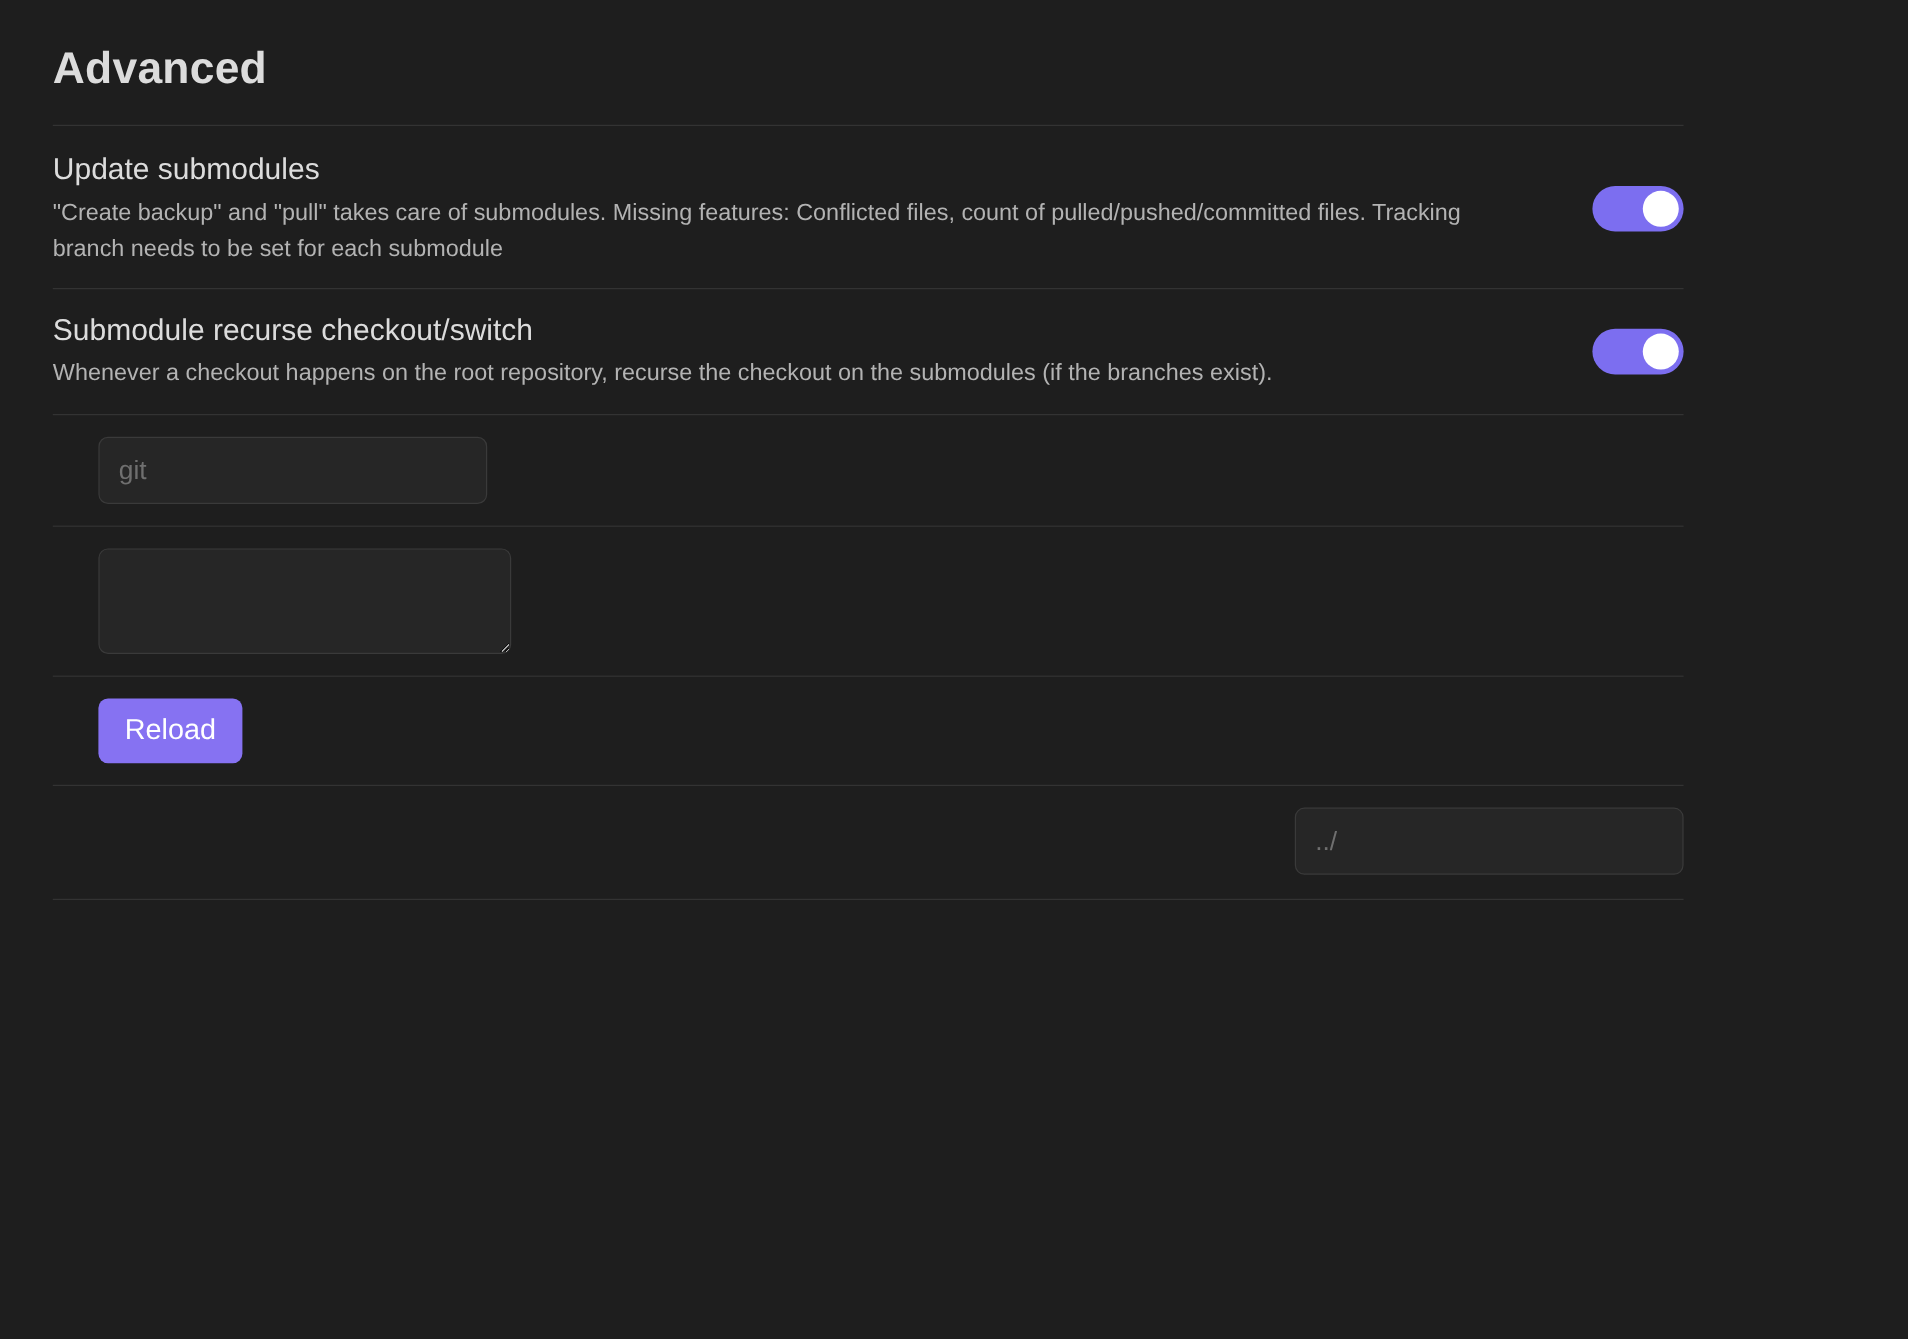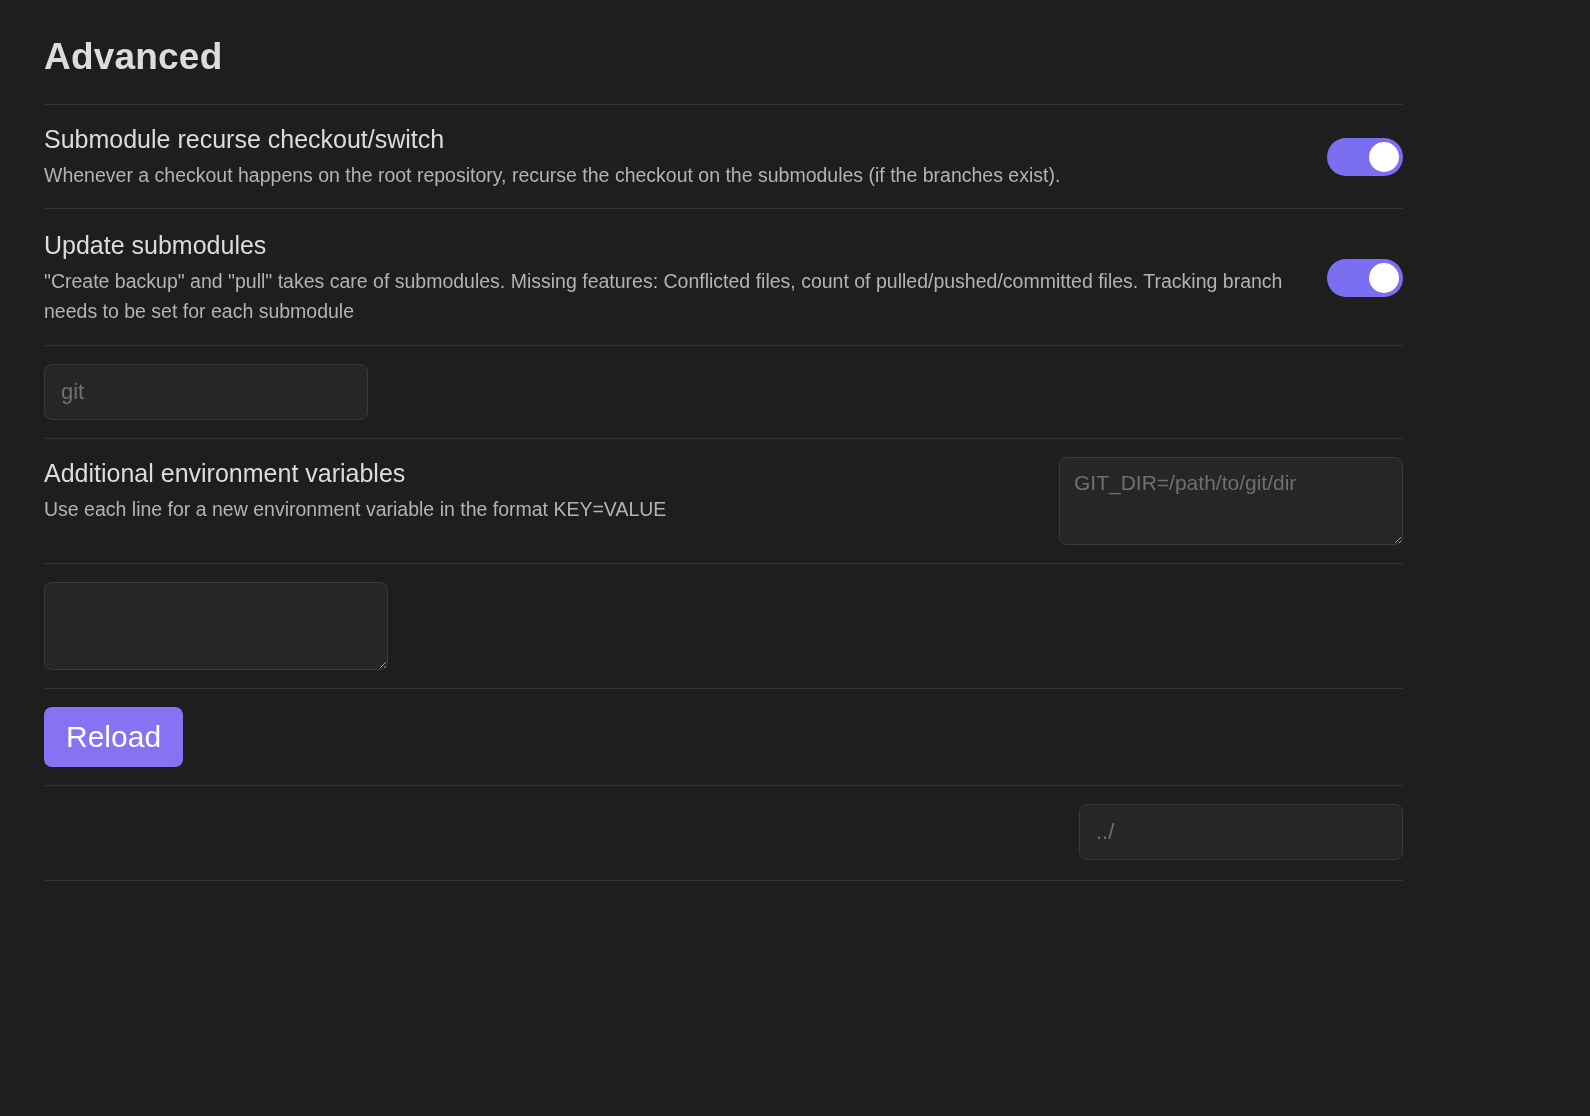--- a/index.html
+++ b/index.html
@@ -55,20 +55,21 @@
     color: #b3b3b3;
     line-height: 1.55;
     margin-top: 5px;
     max-width: 1390px;
   }
   .setting-control {
     flex: 0 0 auto;
     display: flex;
     align-items: center;
     justify-content: flex-end;
+    margin-left: 38px;
   }
 
   
   .toggle {
     width: 76px;
     height: 38px;
     border-radius: 19px;
     background: #7c6ef0;
     position: relative;
     cursor: pointer;
@@ -119,80 +120,71 @@
   .text-area::placeholder {
     color: #6f6f6f;
   }
 
   
   .cta-button {
     background: #8672f2;
     color: #ffffff;
     border: none;
     border-radius: 8px;
-    font-size: 30px;
+    font-size: 24px;
     font-family: "Liberation Sans", sans-serif;
     padding: 13px 22px;
     cursor: pointer;
   }
 
   .row-submodules { padding-top: 20px; padding-bottom: 18px; }
   .row-binary .setting-name { padding: 12px 0; }
   .row-basepath { padding-bottom: 20px; }
   .bottom-rule {
     border-top: 1px solid #333333;
     height: 1px;
   }
 </style>
 </head>
 <body>
 
 <div class="page">
 
   <h1 class="page-title">Advanced</h1>
 
+  <div class="setting-row row-submodules">
+    <div class="setting-info">
+      <div class="setting-name">Update submodules</div>
+      <div class="setting-desc">"Create backup" and "pull" takes care of submodules. Missing features: Conflicted files, count of pulled/pushed/committed files. Tracking branch needs to be set for each submodule</div>
+    </div>
+    <div class="setting-control">
+      <div class="toggle">
+        <div class="knob"></div>
+      </div>
+    </div>
+  </div>
+
   <div class="setting-row">
     <div class="setting-info">
       <div class="setting-name">Submodule recurse checkout/switch</div>
       <div class="setting-desc">Whenever a checkout happens on the root repository, recurse the checkout on the submodules (if the branches exist).</div>
     </div>
     <div class="setting-control">
       <div class="toggle">
         <div class="knob"></div>
       </div>
     </div>
   </div>
 
-  <div class="setting-row row-submodules">
-    <div class="setting-info">
-      <div class="setting-name">Update submodules</div>
-      <div class="setting-desc">"Create backup" and "pull" takes care of submodules. Missing features: Conflicted files, count of pulled/pushed/committed files. Tracking branch needs to be set for each submodule</div>
-    </div>
-    <div class="setting-control">
-      <div class="toggle">
-        <div class="knob"></div>
-      </div>
-    </div>
-  </div>
-
   <div class="setting-row row-binary">
     <div class="setting-control">
       <input class="text-input" type="text" value="" placeholder="git" style="">
     </div>
   </div>
 
-  <div class="setting-row top-align">
-    <div class="setting-info">
-      <div class="setting-name">Additional environment variables</div>
-      <div class="setting-desc">Use each line for a new environment variable in the format KEY=VALUE</div>
-    </div>
-    <div class="setting-control">
-      <textarea class="text-area" placeholder="GIT_DIR=/path/to/git/dir" style=""></textarea>
-    </div>
-  </div>
 
   <div class="setting-row top-align">
     <div class="setting-control">
       <textarea class="text-area" placeholder="" style=""></textarea>
     </div>
   </div>
 
   <div class="setting-row">
     <div class="setting-control">
       <button class="cta-button">Reload</button>

